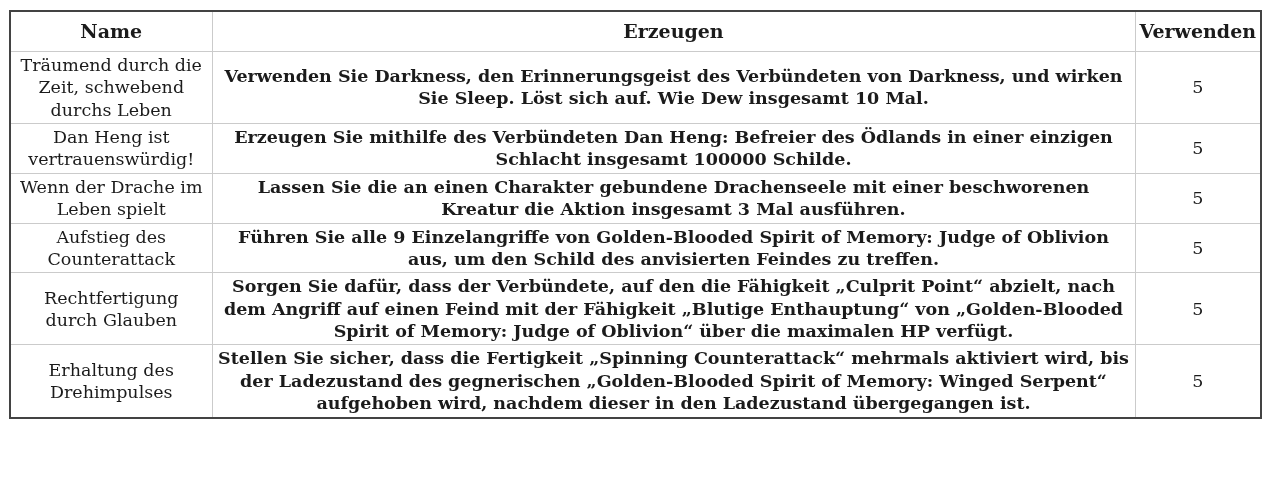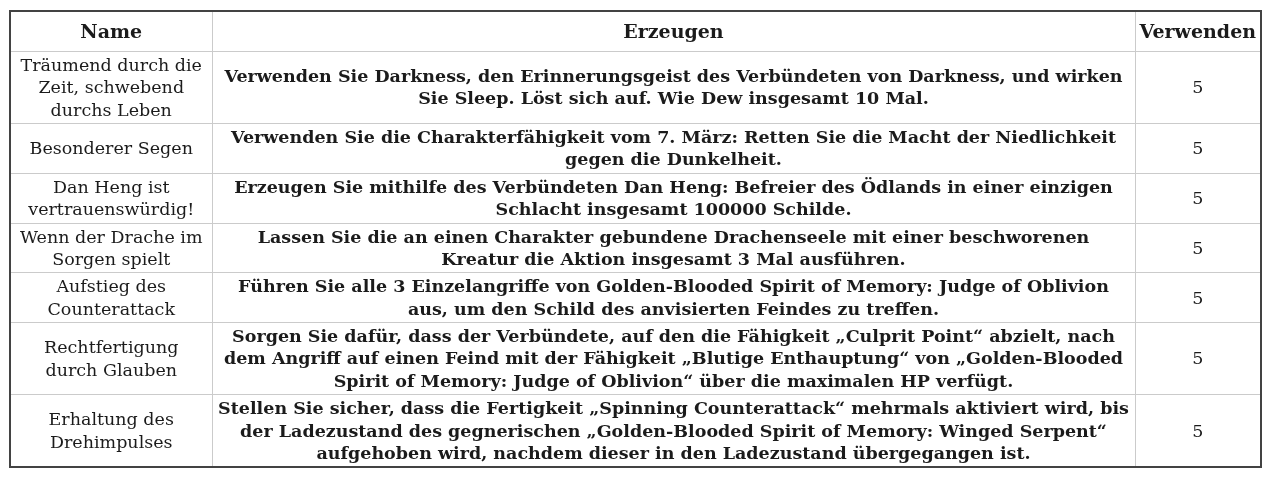--- a/index.html
+++ b/index.html
@@ -64,37 +64,32 @@
         <th>Verwenden</th>
       </tr>
     </thead>
     <tbody>
       <tr>
         <td class="name-cell">Träumend durch die Zeit, schwebend durchs Leben</td>
         <td class="cond-cell">Verwenden Sie Darkness, den Erinnerungsgeist des Verbündeten von Darkness, und wirken Sie Sleep. Löst sich auf. Wie Dew insgesamt 10 Mal.</td>
         <td class="reward-cell">5</td>
       </tr>
       <tr>
-        <td class="name-cell">Besonderer Segen</td>
-        <td class="cond-cell">Verwenden Sie die Charakterfähigkeit vom 7. März: Retten Sie die Macht der Niedlichkeit gegen die Dunkelheit.</td>
-        <td class="reward-cell">5</td>
-      </tr>
-      <tr>
         <td class="name-cell">Dan Heng ist vertrauenswürdig!</td>
         <td class="cond-cell">Erzeugen Sie mithilfe des Verbündeten Dan Heng: Befreier des Ödlands in einer einzigen Schlacht insgesamt 100000 Schilde.</td>
         <td class="reward-cell">5</td>
       </tr>
       <tr>
-        <td class="name-cell">Wenn der Drache im Sorgen spielt</td>
+        <td class="name-cell">Wenn der Drache im Leben spielt</td>
         <td class="cond-cell">Lassen Sie die an einen Charakter gebundene Drachenseele mit einer beschworenen Kreatur die Aktion insgesamt 3 Mal ausführen.</td>
         <td class="reward-cell">5</td>
       </tr>
       <tr>
         <td class="name-cell">Aufstieg des Counterattack</td>
-        <td class="cond-cell">Führen Sie alle 3 Einzelangriffe von Golden-Blooded Spirit of Memory: Judge of Oblivion aus, um den Schild des anvisierten Feindes zu treffen.</td>
+        <td class="cond-cell">Führen Sie alle 9 Einzelangriffe von Golden-Blooded Spirit of Memory: Judge of Oblivion aus, um den Schild des anvisierten Feindes zu treffen.</td>
         <td class="reward-cell">5</td>
       </tr>
       <tr>
         <td class="name-cell">Rechtfertigung durch Glauben</td>
         <td class="cond-cell">Sorgen Sie dafür, dass der Verbündete, auf den die Fähigkeit „Culprit Point“ abzielt, nach dem Angriff auf einen Feind mit der Fähigkeit „Blutige Enthauptung“ von „Golden-Blooded Spirit of Memory: Judge of Oblivion“ über die maximalen HP verfügt.</td>
         <td class="reward-cell">5</td>
       </tr>
       <tr>
         <td class="name-cell">Erhaltung des Drehimpulses</td>
         <td class="cond-cell">Stellen Sie sicher, dass die Fertigkeit „Spinning Counterattack“ mehrmals aktiviert wird, bis der Ladezustand des gegnerischen „Golden-Blooded Spirit of Memory: Winged Serpent“ aufgehoben wird, nachdem dieser in den Ladezustand übergegangen ist.</td>

